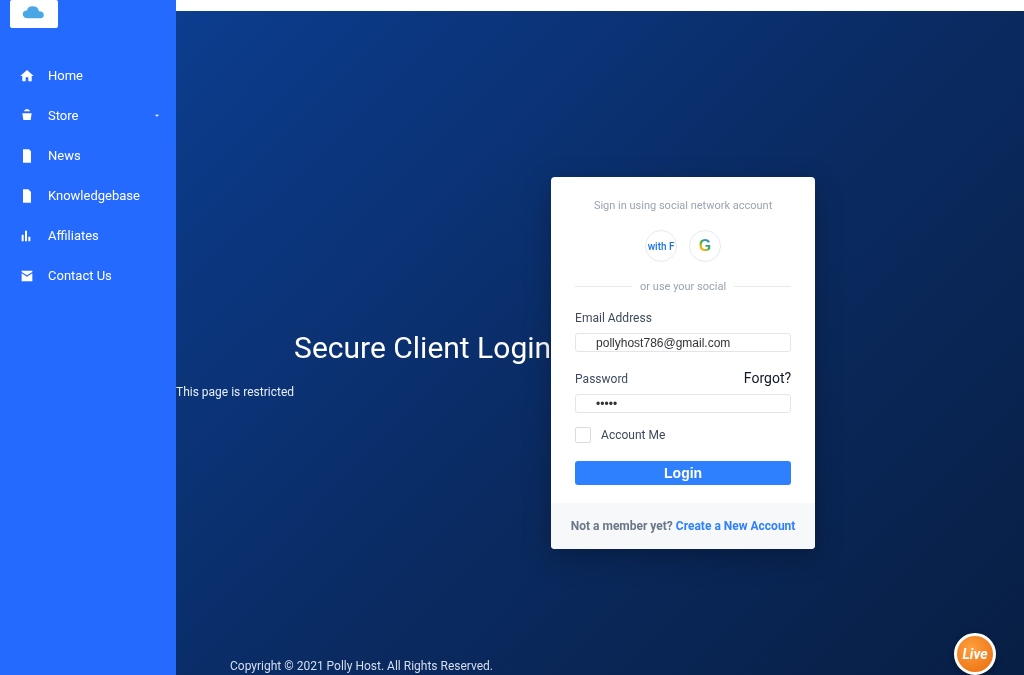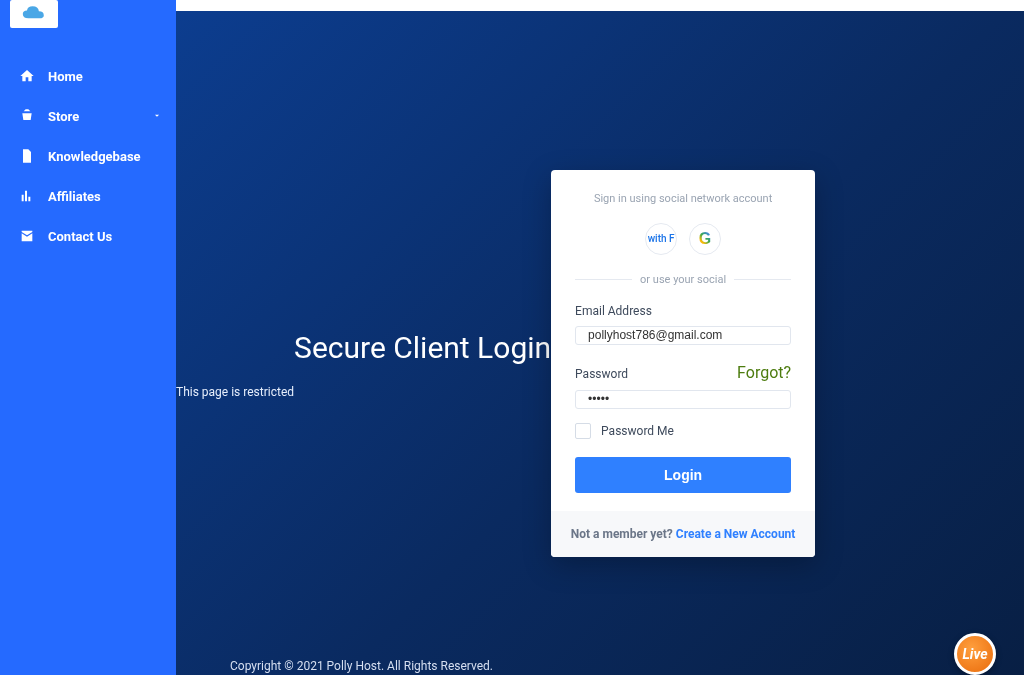--- a/index.html
+++ b/index.html
@@ -27,24 +27,23 @@
   background: #fff;
   border-radius: 2px;
   display: flex;
   align-items: center;
   justify-content: center;
 }
 .logo svg { width: 28px; height: 22px; }
 .nav { padding-top: 20px; }
 .nav-item {
   display: flex;
-  align-items: center;
   padding: 12px 18px;
   font-size: 13px;
-  font-weight: 700;
+  font-weight: 400;
   cursor: pointer;
   position: relative;
 }
 .nav-item .icon {
   width: 18px;
   display: inline-flex;
   align-items: center;
   justify-content: center;
   margin-right: 12px;
 }
@@ -147,31 +146,31 @@
 .field-label {
   font-size: 12px;
   color: #3e4a5c;
   margin-top: 18px;
   display: flex;
   justify-content: space-between;
   align-items: baseline;
   text-align: center;
 }
 .field-label a {
-  color: #4d7c0f;
-  font-size: 16px;
+  color: #0f172a;
+  font-size: 14px;
   text-decoration: none;
 }
 .input {
   width: 100%;
   height: 19px;
   border: 1px solid #e1e6ee;
   border-radius: 3px;
   margin-top: 8px;
-  padding: 0 12px;
+  padding: 0 20px;
   font-size: 12px;
   color: #333;
   outline: none;
 }
 .remember {
   display: flex;
   align-items: center;
   gap: 10px;
   margin-top: 14px;
   font-size: 12px;
@@ -180,21 +179,21 @@
 .remember .cb {
   width: 16px;
   height: 16px;
   border: 1px solid #d5dce6;
   border-radius: 2px;
   background: #fff;
   cursor: pointer;
 }
 .login-btn {
   width: 100%;
-  height: 36px;
+  height: 24px;
   background: #2f80ff;
   color: #fff;
   border: none;
   border-radius: 3px;
   font-size: 14px;
   font-weight: 700;
   margin-top: 18px;
   cursor: pointer;
 }
 .card-footer {
@@ -270,20 +269,28 @@
         <svg width="16" height="16" viewBox="0 0 24 24" fill="#fff">
             <path d="M5 8h14l-1.5 10h-11L5 8zm2-3l3-3h4l3 3H7z"></path>
           </svg>
       </span>
       <span>Store</span>
       <span class="chev">
         <svg width="10" height="10" viewBox="0 0 24 24" fill="#fff">
             <path d="M7 10l5 5 5-5z"></path>
           </svg>
       </span>
+    </div>
+    <div class="nav-item">
+      <span class="icon">
+        <svg width="16" height="16" viewBox="0 0 24 24" fill="#fff">
+            <path d="M6 2h9l3 3v17H6V2zm2 6h8v2H8V8zm0 4h8v2H8v-2z"></path>
+          </svg>
+      </span>
+      <span>News</span>
     </div>
     <div class="nav-item">
       <span class="icon">
         <svg width="16" height="16" viewBox="0 0 24 24" fill="#fff">
             <path d="M6 2h8l4 4v16H6V2z"></path>
           </svg>
       </span>
       <span>Knowledgebase</span>
     </div>
     <div class="nav-item">
@@ -334,21 +341,21 @@
         <input class="input" type="text" value="pollyhost786@gmail.com" style="">
 
         <div class="field-label">
           <span>Password</span>
           <a href="#">Forgot?</a>
         </div>
         <input class="input" type="text" value="•••••" style="">
 
         <div class="remember">
           <span class="cb"></span>
-          <span>Password Me</span>
+          <span>Account Me</span>
         </div>
 
         <button class="login-btn">Login</button>
       </div>
       <div class="card-footer">
         <span>Not a member yet? </span><a href="#">Create a New Account</a>
       </div>
     </div>
 
     <div class="footer">Copyright © 2021 Polly Host. All Rights Reserved.</div>

